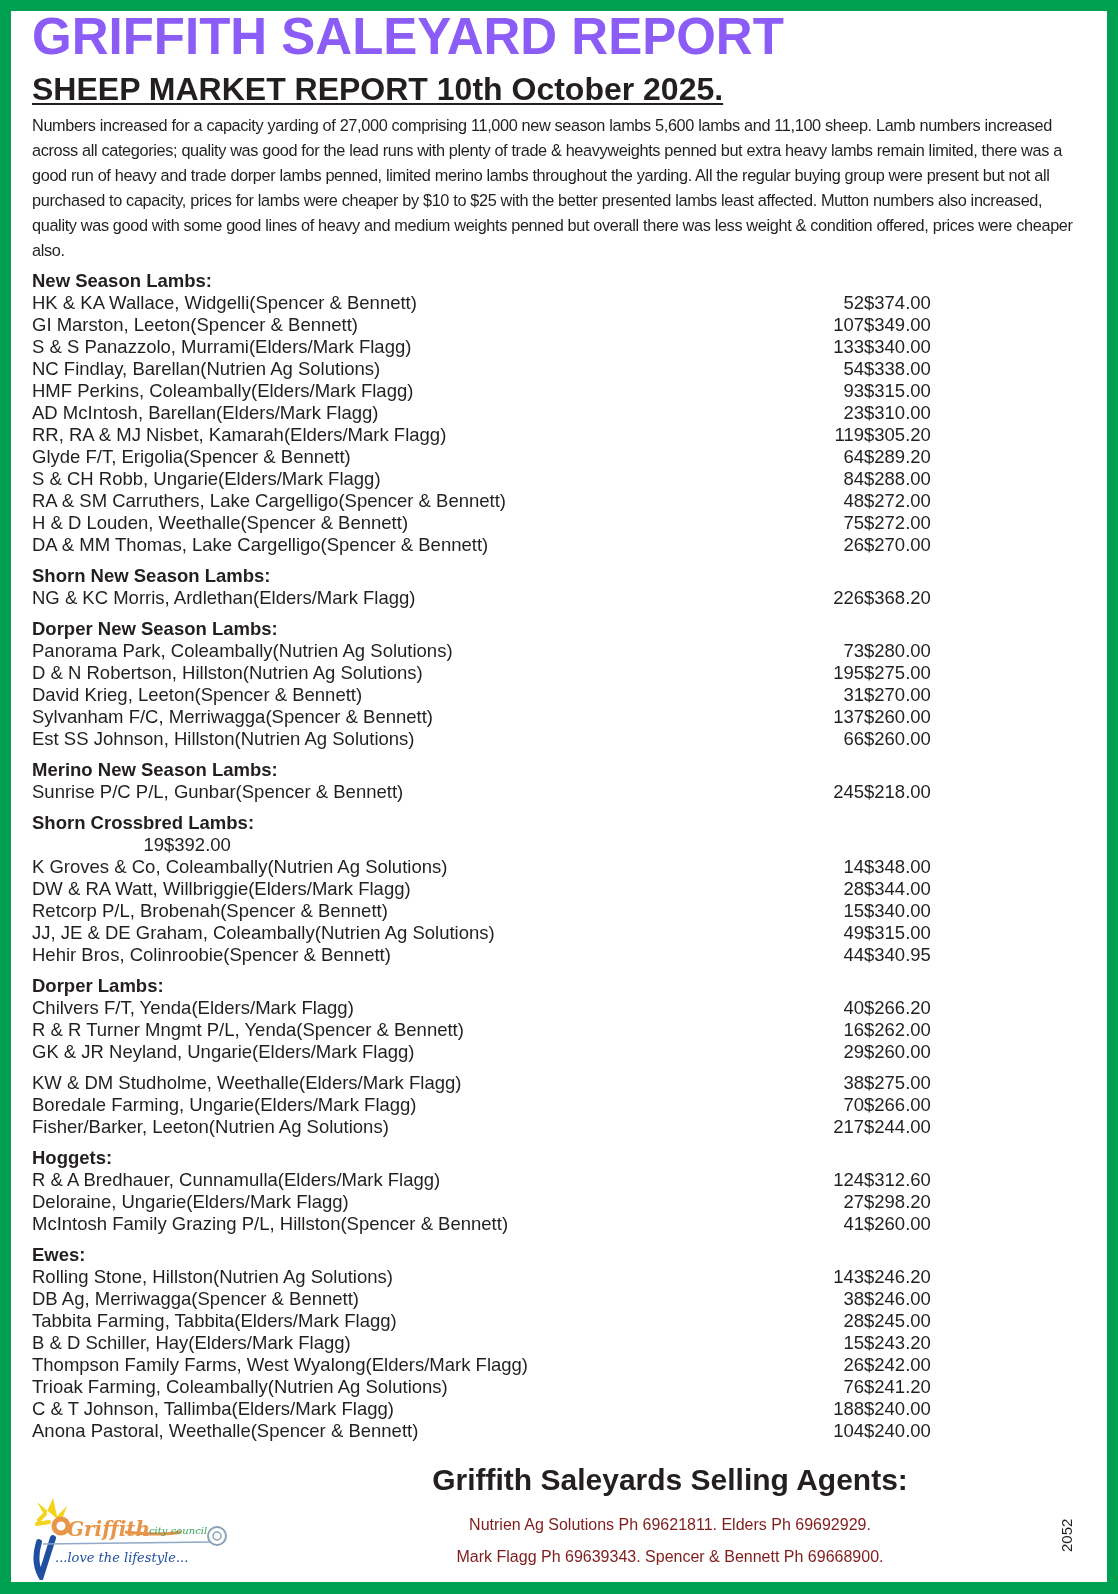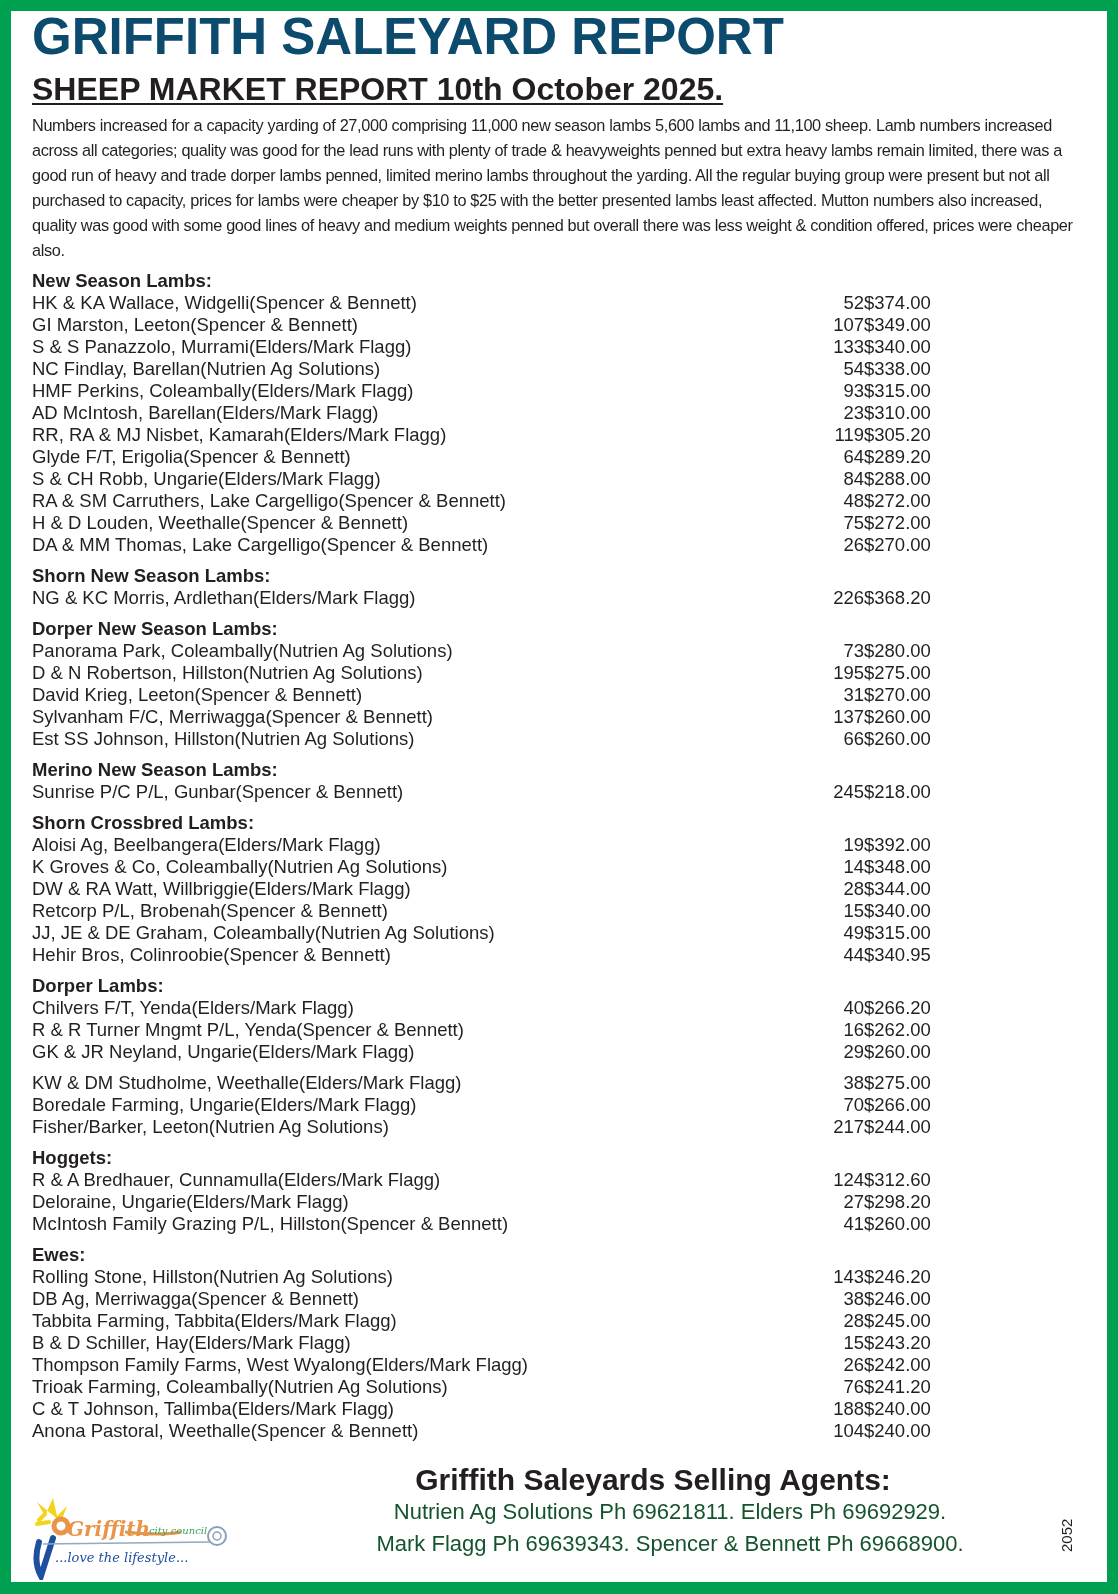--- a/index.html
+++ b/index.html
@@ -1,30 +1,30 @@
 <!DOCTYPE html>
 <html><head>
 <meta charset="utf-8">
 <style>
   html, body { margin:0; padding:0; background:#fff; }
   body { width:1118px; height:1594px; position:relative; overflow:hidden; font-family:"Liberation Sans", sans-serif; color:#231f20; }
   .frame { position:absolute; left:0; top:0; width:1118px; height:1594px; box-sizing:border-box; border:11px solid #00a051; border-bottom-width:12px; }
-  .title { position:absolute; left:32px; top:8px; font-size:51px; font-weight:bold; color:#0c4a6e; letter-spacing:0px; line-height:58px; white-space:nowrap; }
+  .title { position:absolute; left:32px; top:8px; font-size:51px; font-weight:bold; color:#8b5cf6; letter-spacing:0px; line-height:58px; white-space:nowrap; }
   .subtitle { position:absolute; left:32px; top:70px; font-size:32px; font-weight:bold; color:#231f20; line-height:38px; text-decoration:underline; text-decoration-thickness:2px; text-underline-offset:3px; white-space:nowrap; }
   .intro { position:absolute; left:32px; top:113px; width:1050px; font-size:16.3px; line-height:25px; color:#231f20; font-family:"Liberation Sans Narrow","Liberation Sans", sans-serif; letter-spacing:-0.35px; }
   .tables { position:absolute; left:32px; top:270px; width:1054px; }
   .cat { margin-bottom:9px; }
   .cat-title { font-weight:bold; font-size:18.5px; line-height:22px; height:22px; }
   .row { display:flex; font-size:18.5px; line-height:22px; height:22px; white-space:nowrap; }
   .row .name { flex:0 0 700px; }
   .row .qty { flex:0 0 132px; text-align:right; }
   .row .price { flex:1 1 auto; text-align:left; }
   .logo { position:absolute; left:31px; top:1492px; width:200px; height:88px; }
-  .agents-title { position:absolute; left:313px; top:1462px; width:680px; text-align:center; font-size:30px; font-weight:bold; line-height:36px; white-space:nowrap; }
-  .agents-line { position:absolute; left:320px; width:700px; text-align:center; font-size:22px; line-height:28px; white-space:nowrap; color:#14532d; }
+  .agents-title { position:absolute; left:330px; top:1462px; width:680px; text-align:center; font-size:30px; font-weight:bold; line-height:36px; white-space:nowrap; }
+  .agents-line { position:absolute; left:320px; width:700px; text-align:center; font-size:16px; line-height:28px; white-space:nowrap; color:#7f1d1d;margin-top:13px; }
   .agents-line.l1 { top:1498px; }
   .agents-line.l2 { top:1530px; }
   .ad-code { position:absolute; left:1058px; top:1552px; font-size:15px; transform:rotate(-90deg); transform-origin:left top; white-space:nowrap; color:#231f20; }
 </style>
 </head>
 <body>
 
 <div class="frame"></div>
 
 <h1 class="title" style="margin:0">GRIFFITH SALEYARD REPORT</h1>
@@ -136,21 +136,20 @@
     <div class="cat-title">Merino New Season Lambs:</div>
   <div class="row">
     <span class="name">Sunrise P/C P/L, Gunbar(Spencer &amp; Bennett)</span>
     <span class="qty">245</span>
     <span class="price">$218.00</span>
   </div>
     </div>
     <div class="cat">
     <div class="cat-title">Shorn Crossbred Lambs:</div>
   <div class="row">
-    <span class="name">Aloisi Ag, Beelbangera(Elders/Mark Flagg)</span>
     <span class="qty">19</span>
     <span class="price">$392.00</span>
   </div>
       <div class="row">
     <span class="name">K Groves &amp; Co, Coleambally(Nutrien Ag Solutions)</span>
     <span class="qty">14</span>
     <span class="price">$348.00</span>
   </div>
       <div class="row">
     <span class="name">DW &amp; RA Watt, Willbriggie(Elders/Mark Flagg)</span>

